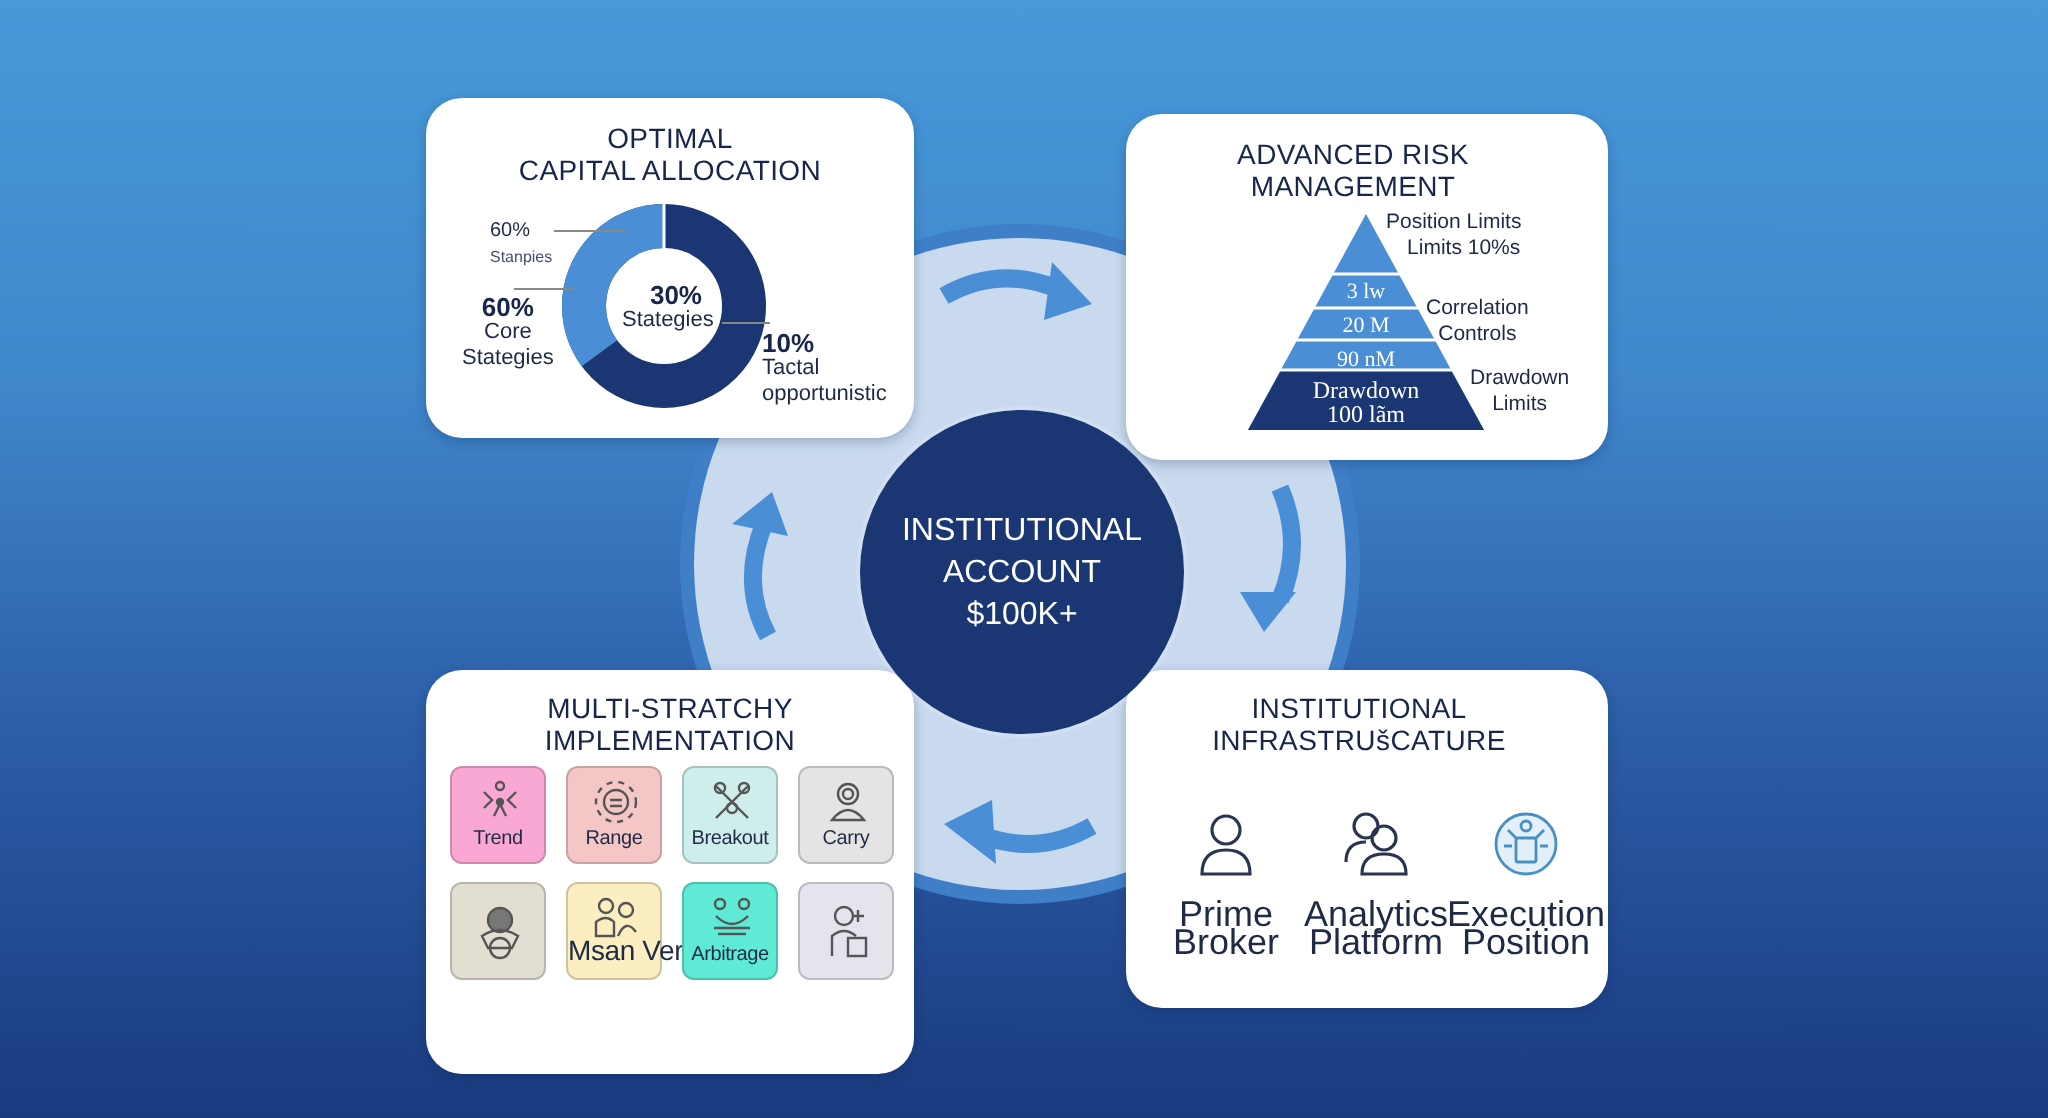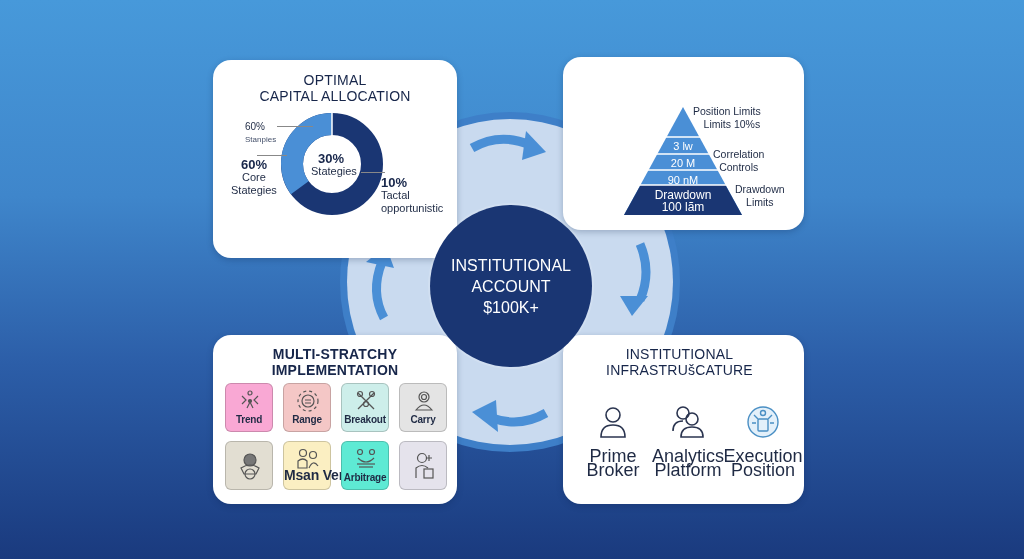--- a/index.html
+++ b/index.html
@@ -22,21 +22,21 @@
   .center-circle {
     position:absolute; left:430px; top:205px; width:162px; height:162px;
     border-radius:50%; background:#1a3673;
     display:flex; flex-direction:column; align-items:center; justify-content:center;
     color:#fff; font-size:16px; line-height:21px; text-align:center;
     box-shadow: 0 0 0 2px rgba(255,255,255,0.15);
   }
   .lbl { position:absolute; font-size:11px; line-height:13px; color:#1e2a44; }
   .lbl-small { font-size:8px; color:#44506a; }
   .lbl-bold { font-size:13px; font-weight:bold; color:#17264a; }
-  .pyr-lbl { position:absolute; color:#fff; font-size:11px; line-height:12px; text-align:center; }
+  .pyr-lbl { position:absolute; color:#fff; font-size:11px; line-height:12px; text-align:center;font-family:Liberation Serif, serif; }
   .tile {
     position:absolute; width:48px; height:49px; border-radius:6px;
     border:1px solid rgba(0,0,0,0.18);
     box-sizing:border-box;
   }
   .tile .tlabel {
     position:absolute; left:0; right:0; bottom:6px; text-align:center;
     font-size:10px; color:#1f2a44; white-space:nowrap; letter-spacing:-0.2px;
   }
   .tile svg { position:absolute; left:12px; top:6px; }
@@ -61,33 +61,33 @@
   <g fill="none" stroke="#4a8fd6" stroke-width="9">
     <path d="M546 413 Q520 428 492 418"></path>
   </g>
   <polygon points="496,400 472,412 498,432" fill="#4a8fd6"></polygon>
   <g fill="none" stroke="#4a8fd6" stroke-width="9">
     <path d="M384 318 Q370 292 382 262"></path>
   </g>
   <polygon points="366,262 394,268 386,246" fill="#4a8fd6"></polygon>
 </svg>
 
-<div class="card" style="left:213px; top:60px; width:244px; height:198px;">
+<div class="card" style="left:213px; top:49px; width:244px; height:170px;">
   <div class="card-title" style="top:12px;">
     <div>OPTIMAL</div>
     <div>CAPITAL ALLOCATION</div>
   </div>
   <svg class="abs" style="left:67px; top:52px;" width="104" height="104" viewBox="0 0 104 104">
 
     <circle cx="52" cy="52" r="40" fill="none" stroke="#1a3673" stroke-width="22"></circle>
 
     <circle cx="52" cy="52" r="40" fill="none" stroke="#4a8fd6" stroke-width="22" stroke-dasharray="88 251.3" transform="rotate(-90 52 52) scale(1,-1) translate(0,-104)"></circle>
     <line x1="52" y1="1" x2="52" y2="30" stroke="#fff" stroke-width="1.5"></line>
   </svg>
-  <div class="lbl" style="left:98px; top:92px; width:40px; text-align:center;">
+  <div class="lbl" style="left:98px; top:92px; width:40px; text-align:right;">
     <div class="lbl-bold">30%</div>
     <div>Stategies</div>
   </div>
   <div class="lbl" style="left:32px; top:60px;">
     <div style="font-size:10px;">60%</div>
     <div class="lbl-small">Stanpies</div>
   </div>
   <div class="abs" style="left:64px; top:66px; width:36px; height:1px; background:#888;"></div>
   <div class="lbl" style="left:18px; top:98px; text-align:center;">
     <div class="lbl-bold">60%</div>
@@ -97,20 +97,24 @@
   <div class="abs" style="left:44px; top:95px; width:30px; height:1px; background:#888;"></div>
   <div class="lbl" style="left:168px; top:116px;">
     <div class="lbl-bold">10%</div>
     <div>Tactal</div>
     <div>opportunistic</div>
   </div>
   <div class="abs" style="left:148px; top:112px; width:24px; height:1px; background:#888;"></div>
 </div>
 
 <div class="card" style="left:563px; top:57px; width:241px; height:173px;">
+  <div class="card-title" style="top:12px; left:-14px;">
+    <div>ADVANCED RISK</div>
+    <div>MANAGEMENT</div>
+  </div>
   <svg class="abs" style="left:61px; top:50px;" width="118" height="108" viewBox="0 0 118 108">
     <polygon points="59,0 118,108 0,108" fill="#4a8fd6"></polygon>
     <polygon points="16.6,78 101.4,78 118,108 0,108" fill="#1a3673"></polygon>
     <line x1="33" y1="30" x2="85" y2="30" stroke="#fff" stroke-width="1.5"></line>
     <line x1="24" y1="47" x2="94" y2="47" stroke="#fff" stroke-width="1.5"></line>
     <line x1="16" y1="63" x2="102" y2="63" stroke="#fff" stroke-width="1.5"></line>
     <line x1="16" y1="78" x2="102" y2="78" stroke="#fff" stroke-width="1.5"></line>
   </svg>
   <div class="pyr-lbl" style="left:100px; top:83px; width:40px;">3 lw</div>
   <div class="pyr-lbl" style="left:100px; top:100px; width:40px;">20 M</div>
@@ -126,21 +130,21 @@
   <div class="lbl" style="left:150px; top:91px; text-align:center; font-size:10.5px;">
     <div>Correlation</div>
     <div>Controls</div>
   </div>
   <div class="lbl" style="left:172px; top:126px; text-align:center; font-size:10.5px;">
     <div>Drawdown</div>
     <div>Limits</div>
   </div>
 </div>
 
-<div class="card" style="left:213px; top:335px; width:244px; height:169px;font-weight:bold;">
+<div class="card" style="left:213px; top:335px; width:244px; height:202px;">
   <div class="card-title" style="top:11px;">
     <div>MULTI-STRATCHY</div>
     <div>IMPLEMENTATION</div>
   </div>
 
   <div class="tile" style="left:12px; top:48px; background:#f9a8d4;">
     <svg width="24" height="22" viewBox="0 0 24 22" fill="none" stroke="#555" stroke-width="1.2">
       <circle cx="12" cy="3" r="2"></circle>
         <path d="M4 6 L8 10 L4 14"></path>
         <path d="M20 6 L16 10 L20 14"></path>

